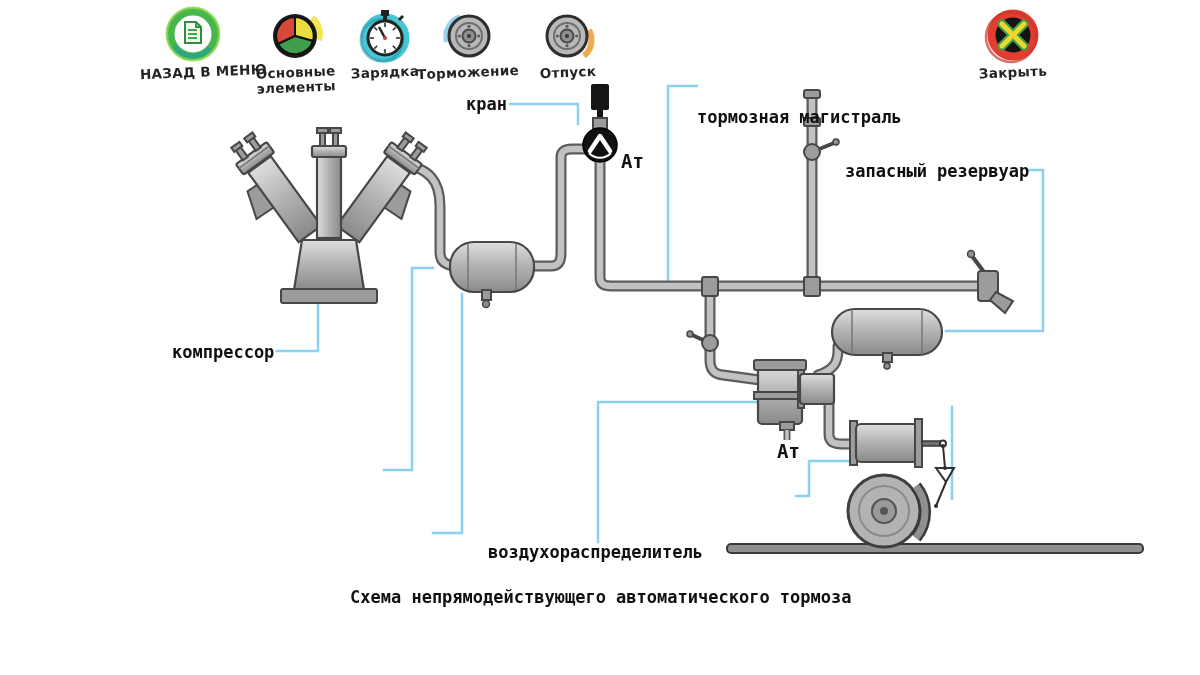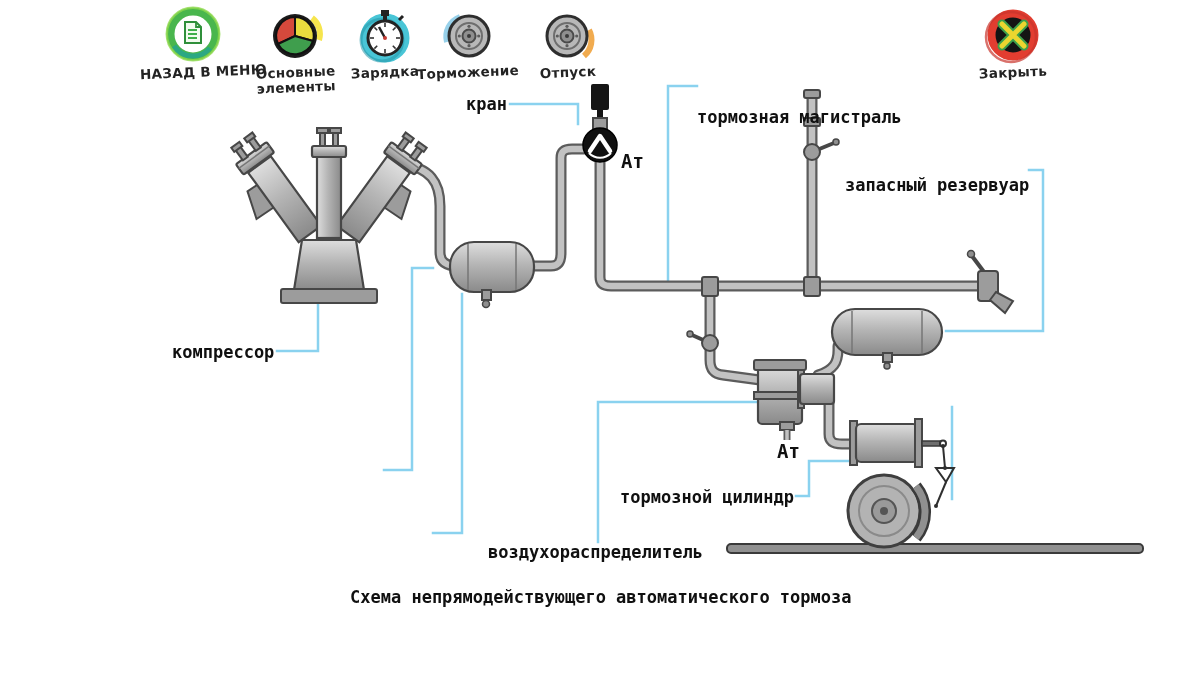--- a/index.html
+++ b/index.html
@@ -307,22 +307,21 @@
       <path d="M936,468 L954,468 L946,482 Z" class="thin"></path>
       <line x1="946" y1="482" x2="936" y2="506" class="thin"></line>
       <circle cx="943" cy="446" r="2" fill="#2f2f2f"></circle>
       <circle cx="945" cy="468" r="2" fill="#2f2f2f"></circle>
       <circle cx="936" cy="506" r="2" fill="#2f2f2f"></circle>
     </g>
   </svg>
 
   <div class="dlabel" style="left:466px;top:94px;">кран</div>
   <div class="dlabel" style="left:697px;top:77px;margin-top:30px;">тормозная магистраль</div>
-  <div class="dlabel" style="left:845px;top:175px;">запасный резервуар</div>
+  <div class="dlabel" style="left:845px;top:161px;">запасный резервуар</div>
   <div class="dlabel" style="left:172px;top:342px;">компрессор</div>
   <div class="dlabel" style="left:488px;top:542px;">воздухораспределитель</div>
-  <div class="dlabel" style="left:620px;top:487px;">тормозной цилиндр</div>
   <div class="dlabel at" style="left:621px;top:150px;">Ат</div>
   <div class="dlabel at" style="left:777px;top:440px;">Ат</div>
 
   <div class="dlabel" style="left:350px;top:587px;">Схема непрямодействующего автоматического тормоза</div>
 
 </div>
 
 </body></html>

